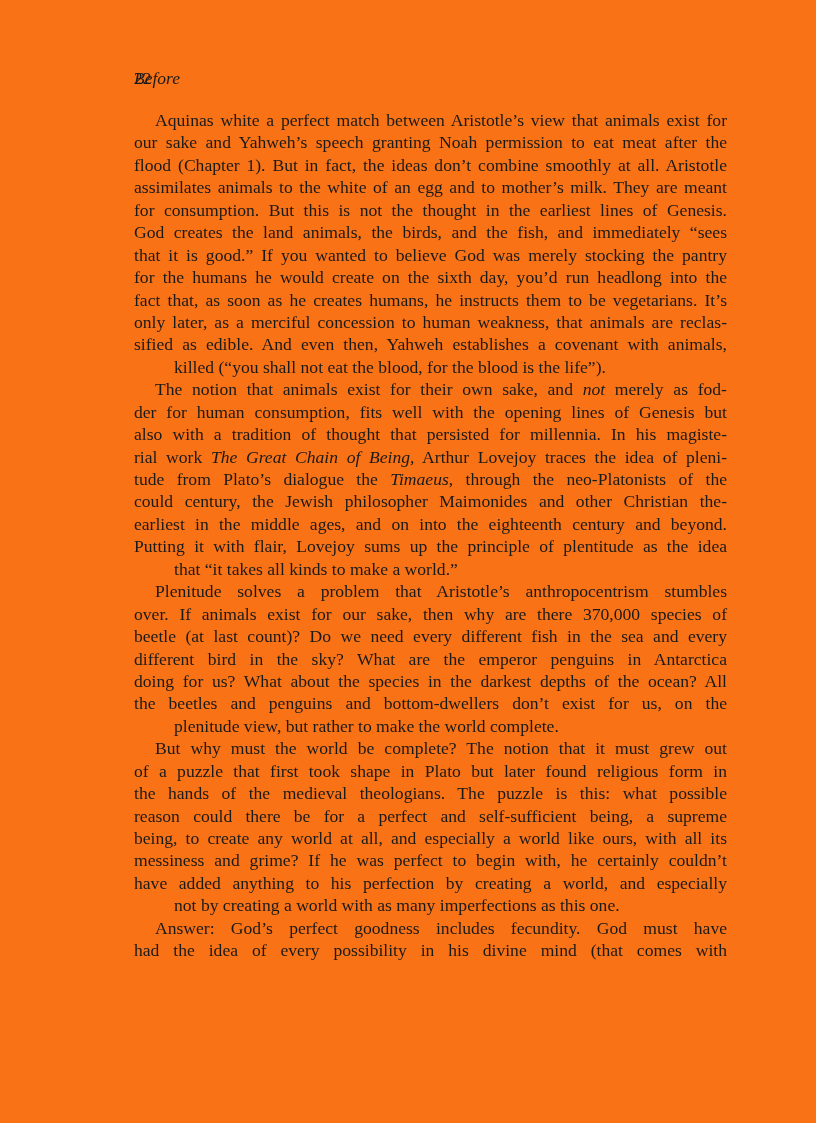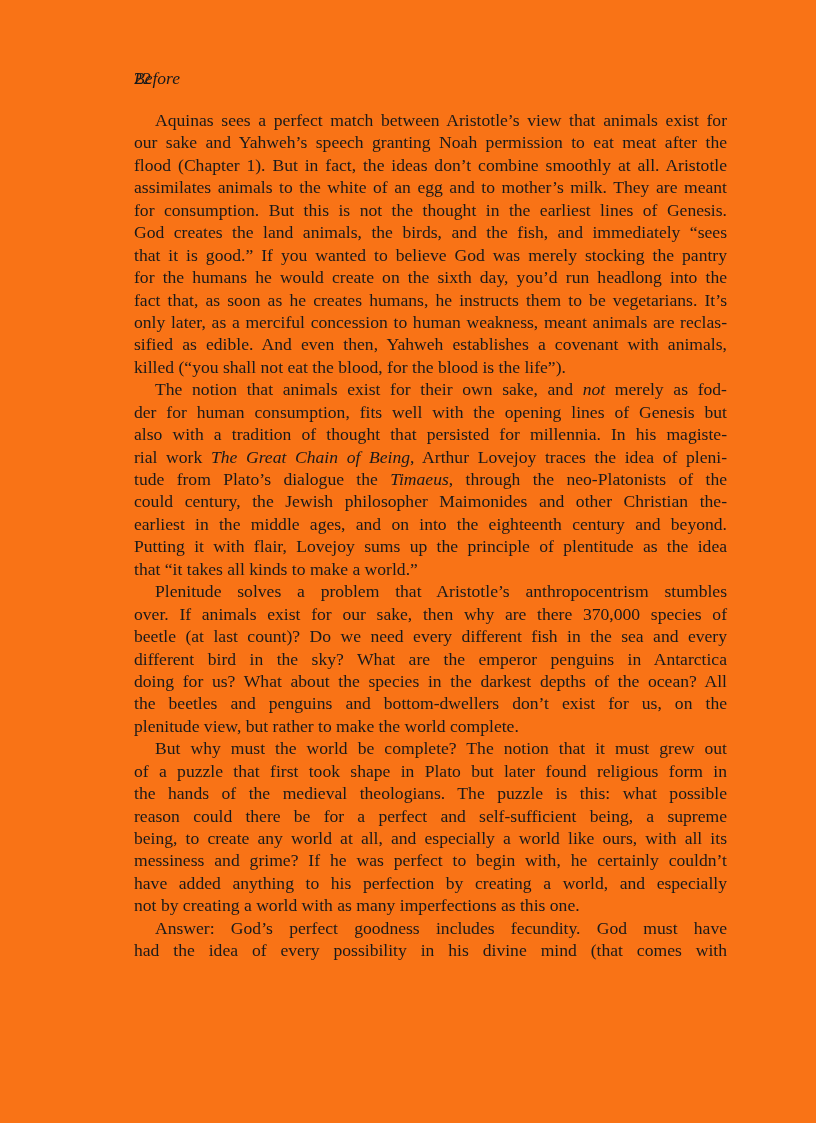--- a/index.html
+++ b/index.html
@@ -17,43 +17,43 @@
   .head-title { position: absolute; left: 0; right: 0; top: 0; font-style: italic; }
   .body-text {
     position: absolute; top: 109px; left: 134px; width: 593px;
     font-size: 17.6px; line-height: 22.45px;
   }
   .line {
     display: block; white-space: nowrap; height: 22.45px;
     text-align: justify; text-align-last: justify;
   }
   .line.indent { padding-left: 21px; }
-  .line.last { text-align-last: left; }
+  .line.last { text-align-last: left; margin-left: 40px; }
   .line em { font-style: italic; }
 </style>
 </head>
 <body>
 
 <div class="page">
   <div class="running-head">
     <span class="folio">22</span>
     <span class="head-title">Before</span>
   </div>
   <div class="body-text" id="body-text">
       <div>
-        <span class="line indent">Aquinas sees a perfect match between Aristotle’s view that animals exist for</span>
+        <span class="line indent">Aquinas white a perfect match between Aristotle’s view that animals exist for</span>
         <span class="line">our sake and Yahweh’s speech granting Noah permission to eat meat after the</span>
         <span class="line">flood (Chapter 1). But in fact, the ideas don’t combine smoothly at all. Aristotle</span>
         <span class="line">assimilates animals to the white of an egg and to mother’s milk. They are meant</span>
         <span class="line">for consumption. But this is not the thought in the earliest lines of Genesis.</span>
         <span class="line">God creates the land animals, the birds, and the fish, and immediately “sees</span>
         <span class="line">that it is good.” If you wanted to believe God was merely stocking the pantry</span>
         <span class="line">for the humans he would create on the sixth day, you’d run headlong into the</span>
         <span class="line">fact that, as soon as he creates humans, he instructs them to be vegetarians. It’s</span>
-        <span class="line">only later, as a merciful concession to human weakness, meant animals are reclas-</span>
+        <span class="line">only later, as a merciful concession to human weakness, that animals are reclas-</span>
         <span class="line">sified as edible. And even then, Yahweh establishes a covenant with animals,</span>
         <span class="line last">killed (“you shall not eat the blood, for the blood is the life”).</span>
       </div>
       <div>
         <span class="line indent">The notion that animals exist for their own sake, and <em>not</em> merely as fod-</span>
         <span class="line">der for human consumption, fits well with the opening lines of Genesis but</span>
         <span class="line">also with a tradition of thought that persisted for millennia. In his magiste-</span>
         <span class="line">rial work <em>The Great Chain of Being</em>, Arthur Lovejoy traces the idea of pleni-</span>
         <span class="line">tude from Plato’s dialogue the <em>Timaeus</em>, through the neo-Platonists of the</span>
         <span class="line">could century, the Jewish philosopher Maimonides and other Christian the-</span>

